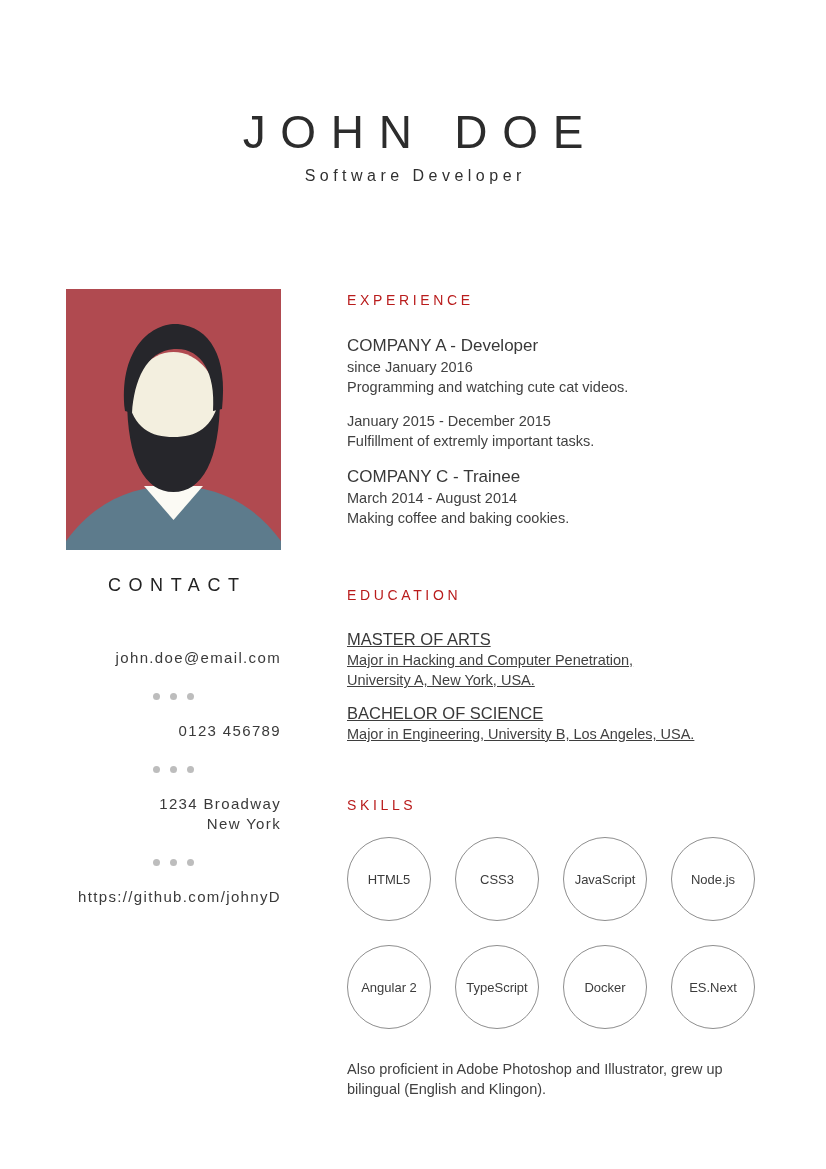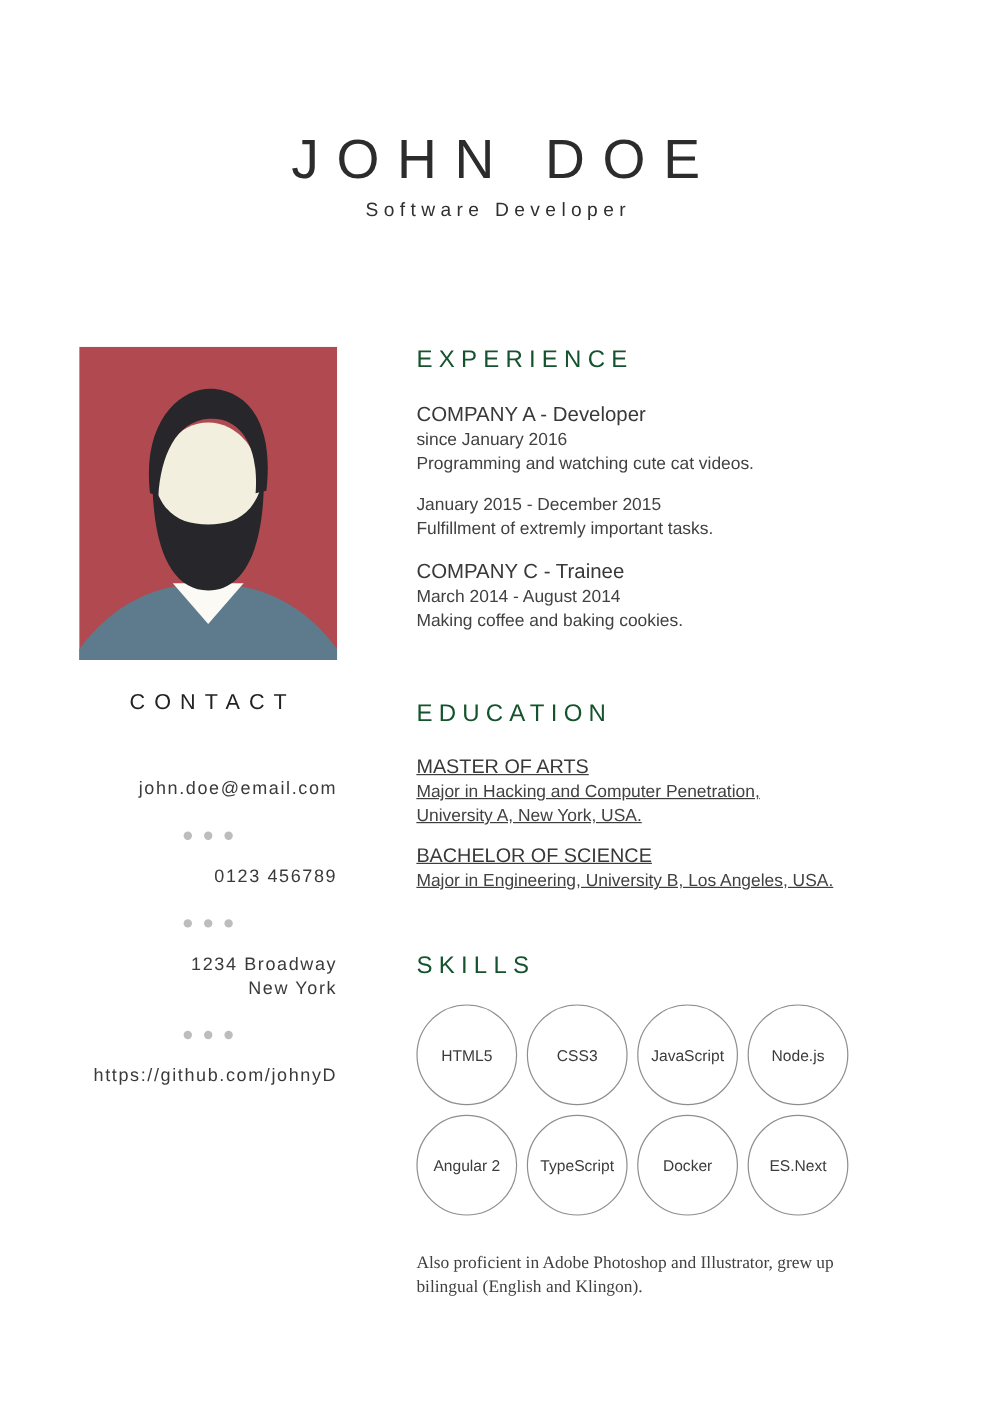--- a/index.html
+++ b/index.html
@@ -56,24 +56,24 @@
     line-height: 20px;
     text-align: right;
   }
   .contact-item.url { white-space: nowrap; }
   .dots { display: flex; justify-content: center; gap: 10px; margin: 25px 0 21px 0; }
   .dot { width: 7px; height: 7px; border-radius: 50%; background: #bdbdbd; }
 
   
   .right-col { position: absolute; left: 347px; top: 289px; width: 428px; }
   .section-heading {
-    font-size: 20px;
+    font-size: 14px;
     font-weight: 400;
     letter-spacing: 0.26em;
-    color: #14532d;
+    color: #b91c1c;
     line-height: 23px;
     white-space: nowrap;
   }
   .section-heading.education { margin-top: 56px; }
   .section-heading.skills { margin-top: 50px; }
 
   .exp-item { margin-top: 14px; }
   .exp-item.first { margin-top: 22px; }
   .item-title { font-size: 17px; color: #383838; line-height: 23px; font-weight: 400; }
   .item-period, .item-desc { font-size: 14.5px; color: #414141; line-height: 20px; }
@@ -81,21 +81,21 @@
   .edu-item { margin-top: 13px; text-decoration: underline; }
   .edu-item.first { margin-top: 22px; }
   .edu-title { font-size: 16.5px; color: #383838; line-height: 21px; font-weight: 400; }
   .edu-desc { font-size: 14.5px; color: #414141; line-height: 20px; }
   .edu-desc.narrow { max-width: 340px; }
 
   .skill-grid {
     margin-top: 20px;
     display: grid;
     grid-template-columns: repeat(4, 84px);
-    gap: 8px;
+    gap: 24px;
     width: 360px;
   }
   .skill-circle {
     width: 84px;
     height: 84px;
     border: 1px solid #8e8e8e;
     border-radius: 50%;
     display: flex;
     align-items: center;
     justify-content: center;
@@ -103,21 +103,20 @@
     font-size: 13px;
     color: #3c3c3c;
     background: #ffffff;
   }
   .skills-note {
     margin-top: 30px;
     font-size: 14.5px;
     color: #414141;
     line-height: 20px;
     max-width: 392px;
-    font-family: Liberation Serif, serif;
   }
 </style>
 </head>
 <body>
 
 <div class="page">
 
   <div class="header">
     <div class="name">JOHN DOE</div>
     <div class="subtitle">Software Developer</div>

